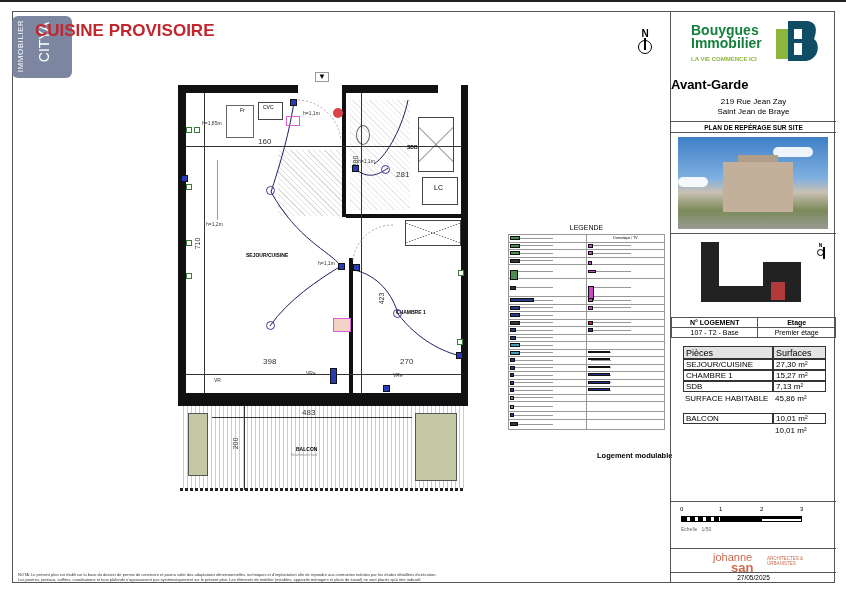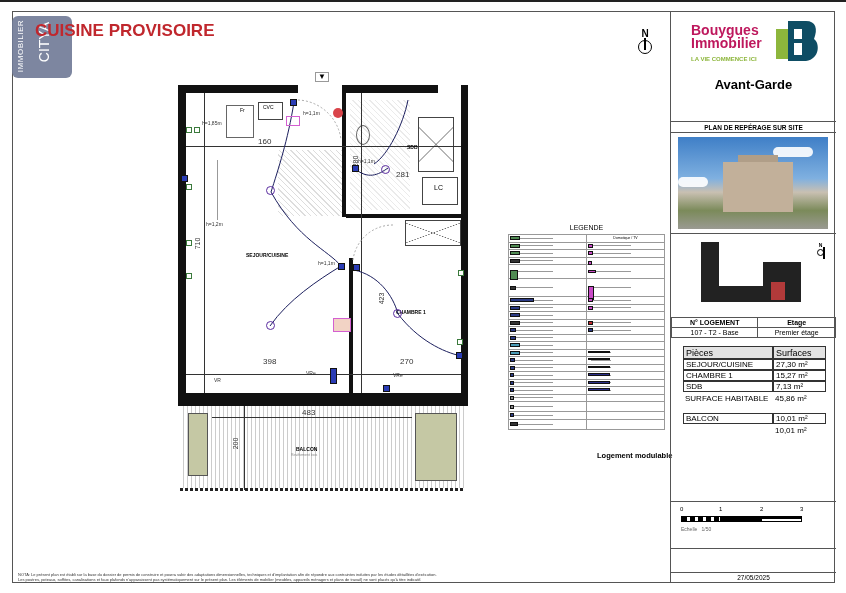--- a/index.html
+++ b/index.html
@@ -11,24 +11,24 @@
   .watermark .v{position:absolute;left:4px;top:4px;writing-mode:vertical-rl;transform:rotate(180deg);font-size:8px;color:#fff;letter-spacing:.5px;}
   .watermark .c{position:absolute;left:24px;top:6px;writing-mode:vertical-rl;transform:rotate(180deg);font-size:14px;color:#fff;}
   .version{position:absolute;left:35px;top:21px;font-size:17px;font-weight:bold;color:#c0272d;}
   .north{position:absolute;text-align:center;}
   .north .n{font-size:10px;font-weight:bold;}
   .north .c{width:14px;height:14px;border:1px solid #000;border-radius:50%;margin:1px auto 0;position:relative;}
   .north .c:after{content:"";position:absolute;left:5px;top:-3px;width:2px;height:12px;background:#000;}
 
   
   .rp{position:absolute;left:670px;top:11px;width:165px;height:572px;border-left:1px solid #555;}
-  .logo-by{position:absolute;left:20px;top:13px;font-size:14px;font-weight:bold;color:#be185d;line-height:13px;}
+  .logo-by{position:absolute;left:20px;top:13px;font-size:14px;font-weight:bold;color:#15803d;line-height:13px;}
   .logo-b{position:absolute;left:105px;top:8px;width:44px;height:44px;}
   .logo-tag{position:absolute;left:20px;top:45px;font-size:6px;font-weight:bold;color:#8db63c;}
-  .proj{position:absolute;left:0;top:66px;width:165px;text-align:center;font-size:13px;font-weight:bold;}
+  .proj{position:absolute;left:0;top:66px;width:165px;text-align:left;font-size:13px;font-weight:bold;}
   .addr{position:absolute;left:0;top:86px;width:165px;text-align:center;font-size:8px;line-height:10px;}
   .planrep{position:absolute;left:0;top:110px;width:165px;height:12px;border-top:1px solid #555;border-bottom:1px solid #555;text-align:center;font-size:6.5px;font-weight:bold;line-height:11px;}
   .photo{position:absolute;left:7px;top:126px;width:150px;height:92px;background:linear-gradient(#3f7fc7 0%,#7fb0e0 45%,#c9c0b2 60%,#7b8a5a 80%,#9a9a92 100%);}
   .photo .bld{position:absolute;left:45px;top:25px;width:70px;height:50px;background:#c2b09a;}
   .photo .bld2{position:absolute;left:60px;top:18px;width:40px;height:12px;background:#b09e88;}
   .photo .cl{position:absolute;background:#fff;border-radius:10px;opacity:.9;}
   .keyplan{position:absolute;left:0;top:222px;width:165px;height:84px;border-top:1px solid #555;}
   .keyplan .blk{position:absolute;background:#222;}
   .keyplan .red{position:absolute;background:#b23a3a;}
   table.lg{position:absolute;border-collapse:collapse;font-size:7px;}
@@ -305,20 +305,24 @@
     <div>Immobilier</div>
   </div>
   <svg class="logo-b" viewBox="0 0 44 44">
     <rect x="0" y="10" width="12" height="30" fill="#8db63c"></rect>
     <path d="M12 2 H30 C40 2 42 10 38 20 C44 24 44 40 30 42 H12 Z" fill="#0e4d64"></path>
     <rect x="18" y="10" width="8" height="10" fill="#fff"></rect>
     <rect x="18" y="24" width="8" height="12" fill="#fff"></rect>
   </svg>
   <div class="logo-tag">LA VIE COMMENCE ICI</div>
   <div class="proj">Avant-Garde</div>
+  <div class="addr">
+    <div>219 Rue Jean Zay</div>
+    <div>Saint Jean de Braye</div>
+  </div>
   <div class="planrep">PLAN DE REPÉRAGE SUR SITE</div>
   <div class="photo">
     <div class="cl" style="left:95px;top:10px;width:40px;height:10px;"></div>
     <div class="cl" style="left:0;top:40px;width:30px;height:10px;"></div>
     <div class="bld2"></div>
     <div class="bld"></div>
   </div>
   <div class="keyplan">
     <div class="blk" style="left:30px;top:8px;width:18px;height:60px;"></div>
     <div class="blk" style="left:48px;top:52px;width:52px;height:16px;"></div>
@@ -374,19 +378,24 @@
   <div class="scale">
     <span class="tick" style="left:9px;">0</span>
     <span class="tick" style="left:48px;">1</span>
     <span class="tick" style="left:89px;">2</span>
     <span class="tick" style="left:129px;">3</span>
     <div class="bar" style="left:10px;width:40px;background:repeating-linear-gradient(90deg,#000 0 5px,#fff 5px 8px);border:1px solid #000;"></div>
     <div class="bar" style="left:50px;width:40px;background:#000;"></div>
     <div class="bar" style="left:90px;width:41px;border:1px solid #000;background:linear-gradient(#000 50%,#fff 50%);"></div>
     <span class="lbl"><span>Echelle</span>&nbsp;&nbsp; <span>1/50</span></span>
   </div>
+  <div class="arch">
+    <div class="j">johanne</div>
+    <div class="s">san</div>
+    <div class="t" style="width:36px;">ARCHITECTES &amp; URBANISTES</div>
+  </div>
   <div class="date">27/05/2025</div>
 </div>
 
 <div class="notes">
   <div>NOTA: Le présent plan est établi sur la base du dossier de permis de construire et pourra subir des adaptations dimensionnelles, techniques et d'implantation afin de répondre aux contraintes induites par les études détaillées d'exécution.</div>
   <div>Les poutres, poteaux, soffites, canalisations et faux plafonds n'apparaissent pas systématiquement sur le présent plan. Les éléments de mobilier (meubles, appareils ménagers et plans de travail) ne sont placés qu'à titre indicatif.</div>
 </div>
 
 </body></html>

